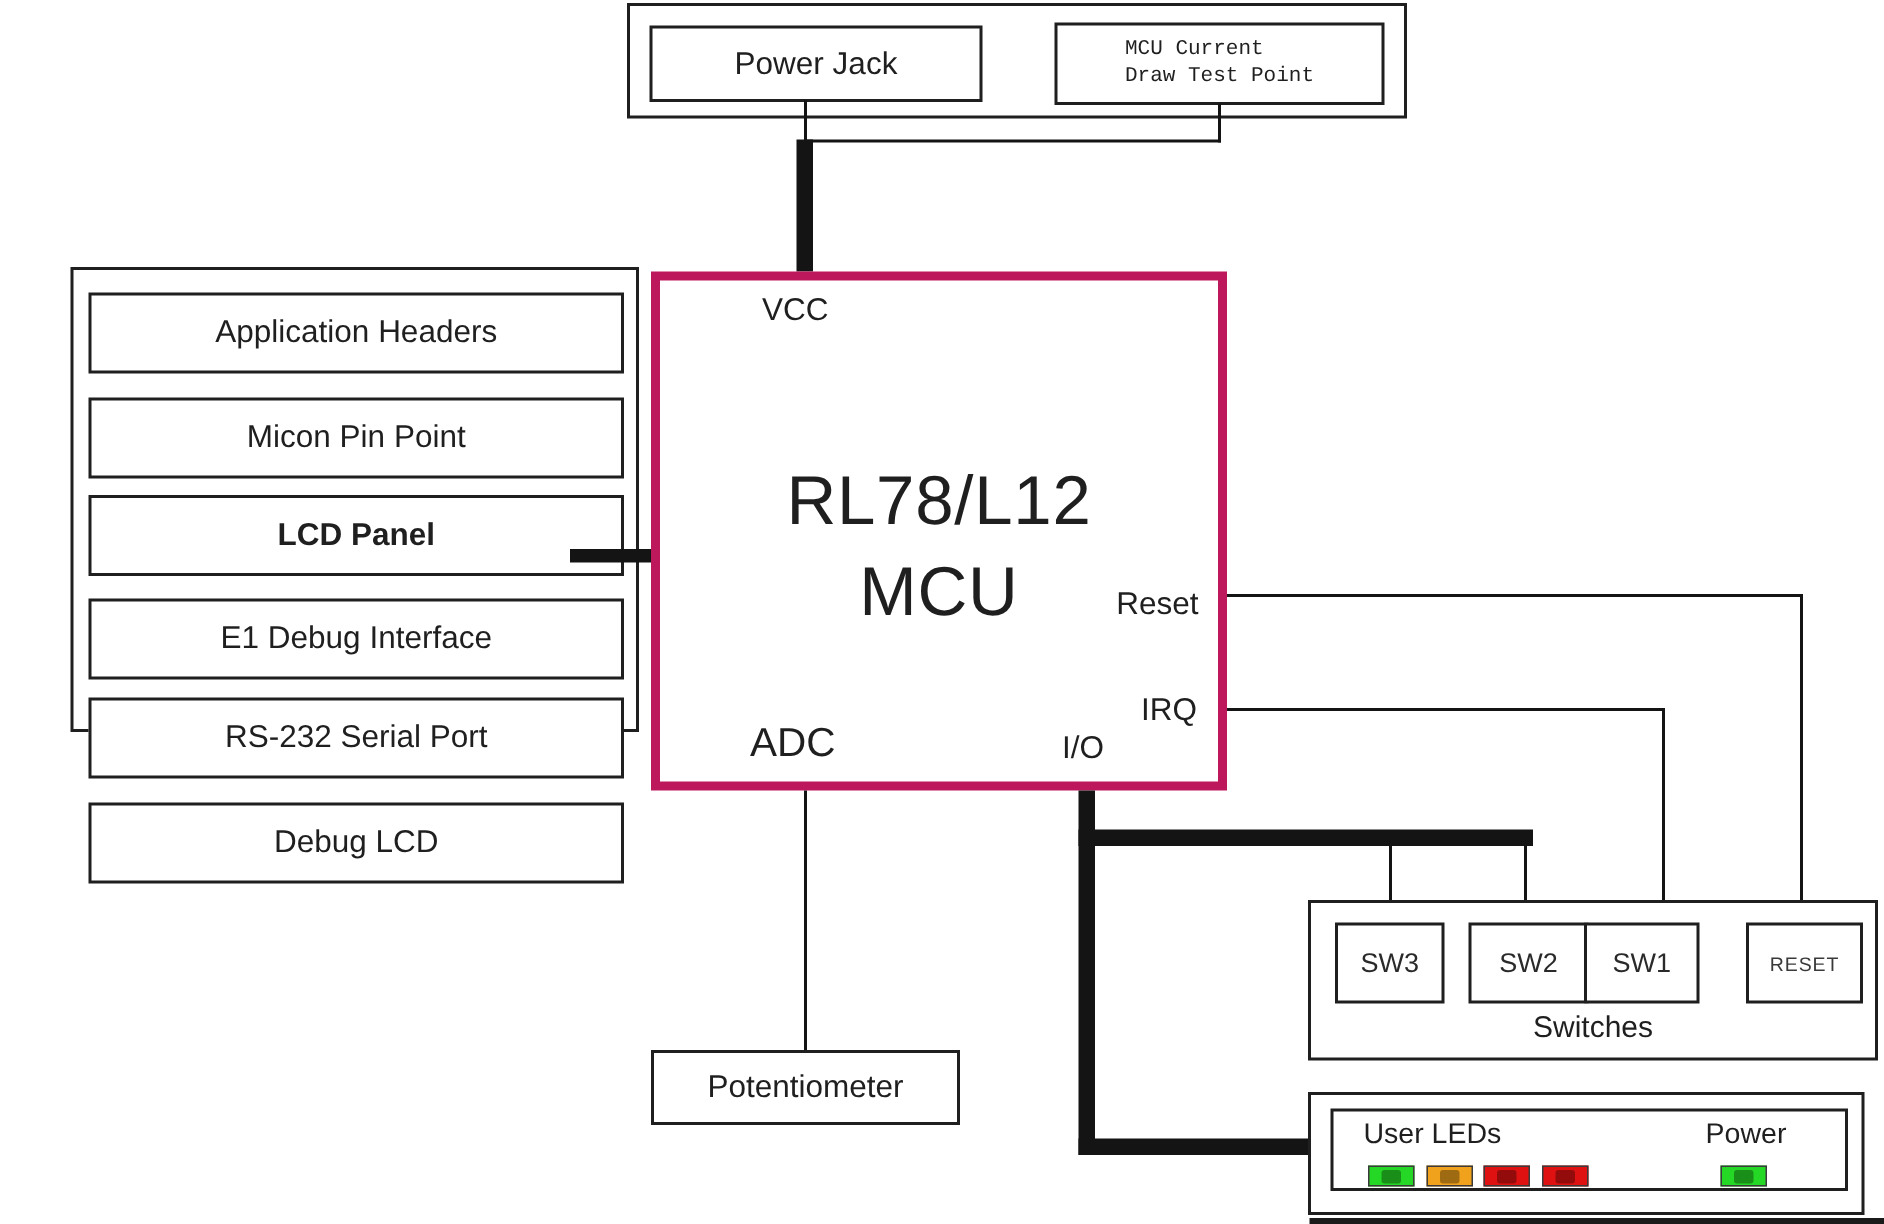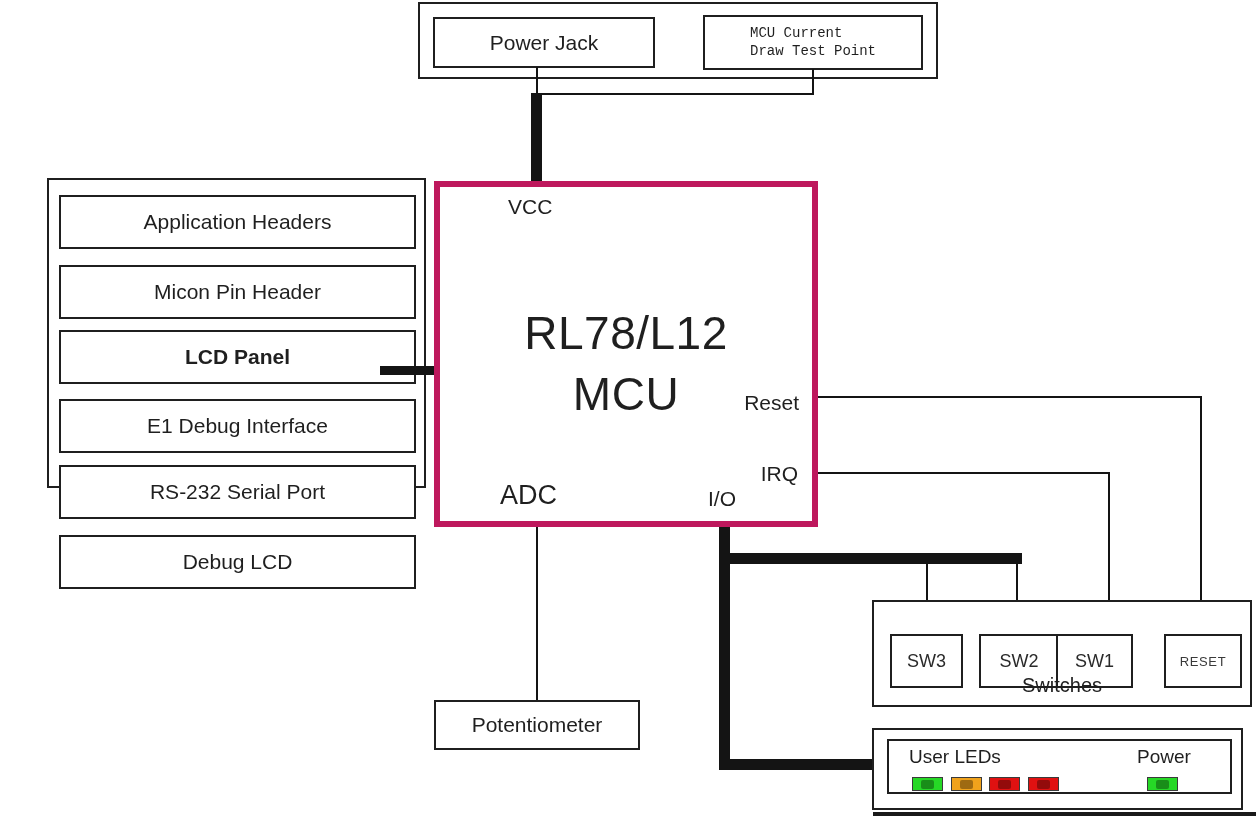--- a/index.html
+++ b/index.html
@@ -66,21 +66,21 @@
   .w-sw3-drop  { left: 926px;  top: 562px; width: 2px;   height: 51px; }
   .w-sw2-drop  { left: 1016px; top: 562px; width: 2px;   height: 51px; }
   .w-led-h     { left: 719px;  top: 759px; width: 156px; height: 11px; }
   .w-adc-v     { left: 536px;  top: 527px; width: 2px;   height: 173px; }
 
   
   .potentiometer { left: 434px; top: 700px; width: 206px; height: 50px; font-size: 21px; }
 
   
   .switches-container { left: 872px; top: 600px; width: 380px; height: 107px; }
-  .sw { font-size: 18px; color: #2a2a2a; margin-top: 19px; }
+  .sw { font-size: 18px; color: #2a2a2a; }
   .sw-3 { left: 16px;  top: 13px; width: 73px; height: 54px; }
   .sw-2 { left: 105px; top: 13px; width: 80px; height: 54px; }
   .sw-1 { left: 182px; top: 13px; width: 77px; height: 54px; }
   .sw-reset { left: 290px; top: 13px; width: 78px; height: 54px; font-size: 13px; letter-spacing: 0.6px; color: #3a3a3a; }
   .switches-label { position: absolute; left: 0; right: 0; top: 72px; text-align: center; font-size: 20px; }
 
   
   .led-container { left: 872px; top: 728px; width: 371px; height: 82px; }
   .led-inner { position: absolute; left: 13px; top: 9px; width: 345px; height: 55px; border: 2px solid #1f1f1f; background: #fff; }
   .user-leds-label { left: 20px;  top: 5px; width: 160px; font-size: 19px; }
@@ -110,21 +110,21 @@
   <div class="wire w-pj-drop"></div>
   <div class="wire w-tp-drop"></div>
   <div class="wire w-tp-horiz"></div>
   <div class="wire w-vcc-thick"></div>
 
   <div class="container-box left-container">
     <div class="box lp-item lp-0">
       <span>Application Headers</span>
     </div>
     <div class="box lp-item lp-1">
-      <span>Micon Pin Header</span>
+      <span>Micon Pin Point</span>
     </div>
     <div class="box lp-item lp-2">
       <span>LCD Panel</span>
     </div>
     <div class="box lp-item lp-3">
       <span>E1 Debug Interface</span>
     </div>
     <div class="box lp-item lp-4">
       <span>RS-232 Serial Port</span>
     </div>

